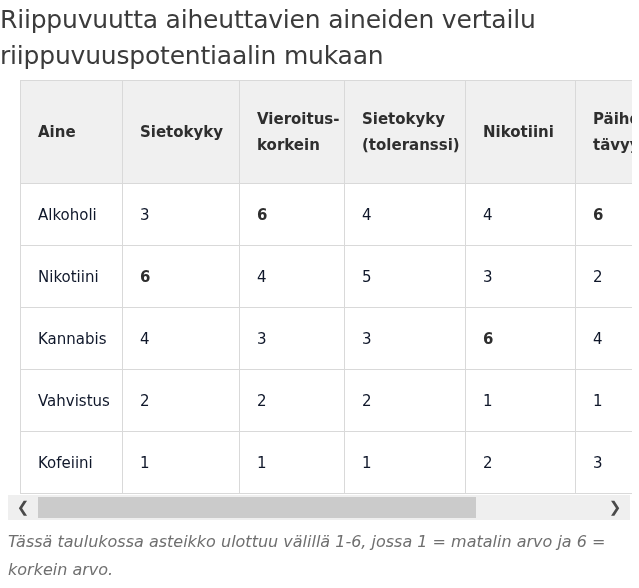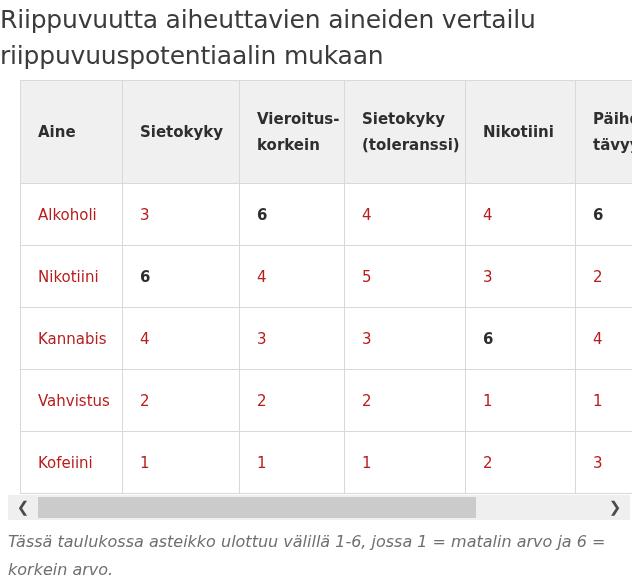--- a/index.html
+++ b/index.html
@@ -30,21 +30,21 @@
     border-collapse: collapse;
     table-layout: fixed;
     width: 675px;
   }
   table.cmp th, table.cmp td {
     border: 1px solid #d9d9d9;
     vertical-align: middle;
     text-align: left;
     padding: 0 4px 0 17px;
     font-size: 15px;
-    color: #b91c1c;
+    color: #0f172a;
   }
   table.cmp th {
     background: #f0f0f0;
     font-weight: bold;
     color: #2e2e2e;
     height: 103px;
     line-height: 26px;
     white-space: pre-line;
   }
   table.cmp td { height: 62px; background: #ffffff; }

